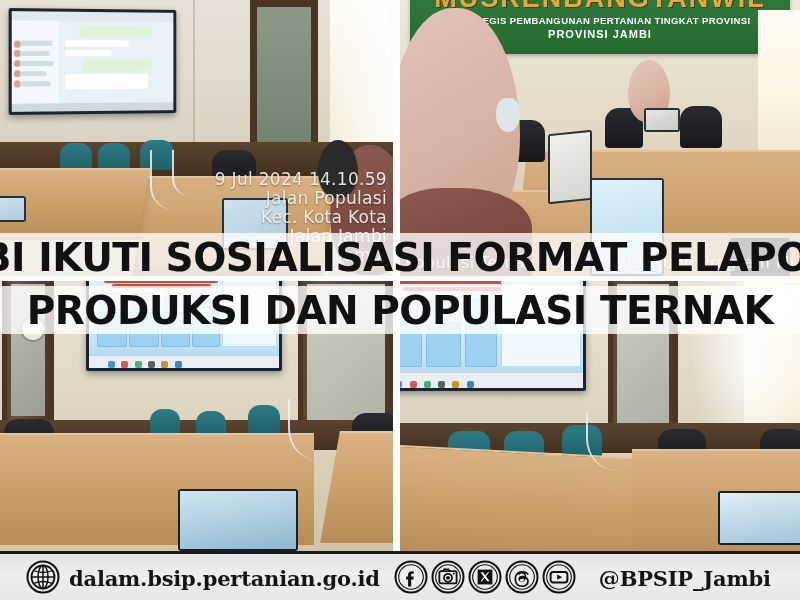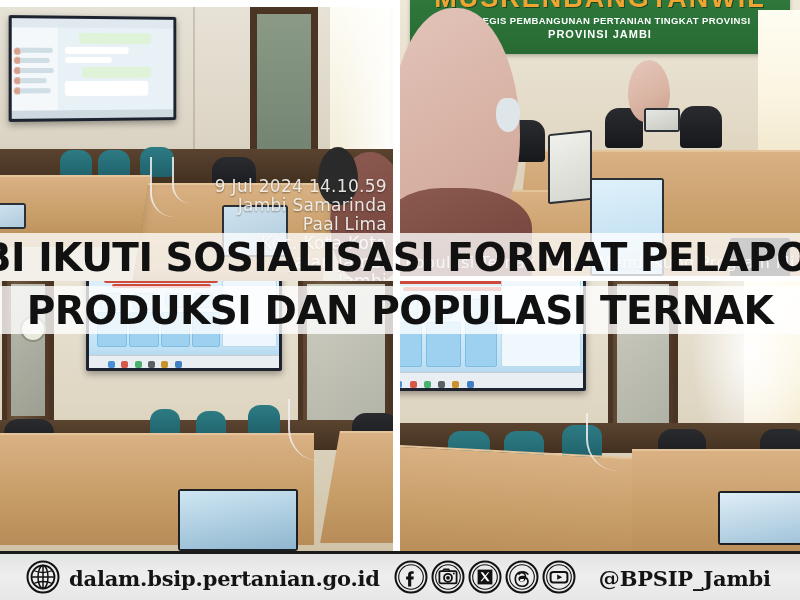--- a/index.html
+++ b/index.html
@@ -25,21 +25,21 @@
     left: 0; top: 0;
     width: 800px;
     height: 551px;
     background: #ffffff;
   }
   .photo {
     position: absolute;
     overflow: hidden;
     background: #b9b0a4;
   }
-  .photo-tl { left: 0;   top: 0;   width: 393px; height: 276px; margin-top: 7px; }
+  .photo-tl { left: 0;   top: 0;   width: 393px; height: 276px; }
   .photo-tr { left: 400px; top: 0; width: 400px; height: 276px; }
   .photo-bl { left: 0;   top: 281px; width: 393px; height: 270px; }
   .photo-br { left: 400px; top: 281px; width: 400px; height: 270px; }
 
   
   .scene { position: absolute; inset: 0; }
 
   
   .tl-wall {
     position: absolute; inset: 0;
@@ -309,22 +309,21 @@
             <div class="lid"></div>
           </div>
         <div class="laptop" style="left:222px;top:198px;width:66px;height:52px;">
             <div class="lid"></div>
           </div>
         <div class="person hijab-maroon" style="left:330px;top:145px;width:80px;height:130px;"></div>
         <div class="person" style="left:318px;top:140px;width:40px;height:58px;background:#2a2a2a;"></div>
 
         <div class="stamp">
           <div>9 Jul 2024 14.10.59</div>
-          <div>Jambi Samarinda</div>
-          <div>Paal Lima</div>
+          <div>Jalan Populasi</div>
           <div>Kec. Kota Kota</div>
           <div>Jalan Jambi</div>
           <div>Jambi</div>
         </div>
       </div>
     </div>
 
     <div class="photo photo-tr">
       <div class="scene">
         <div class="tr-wall"></div>

